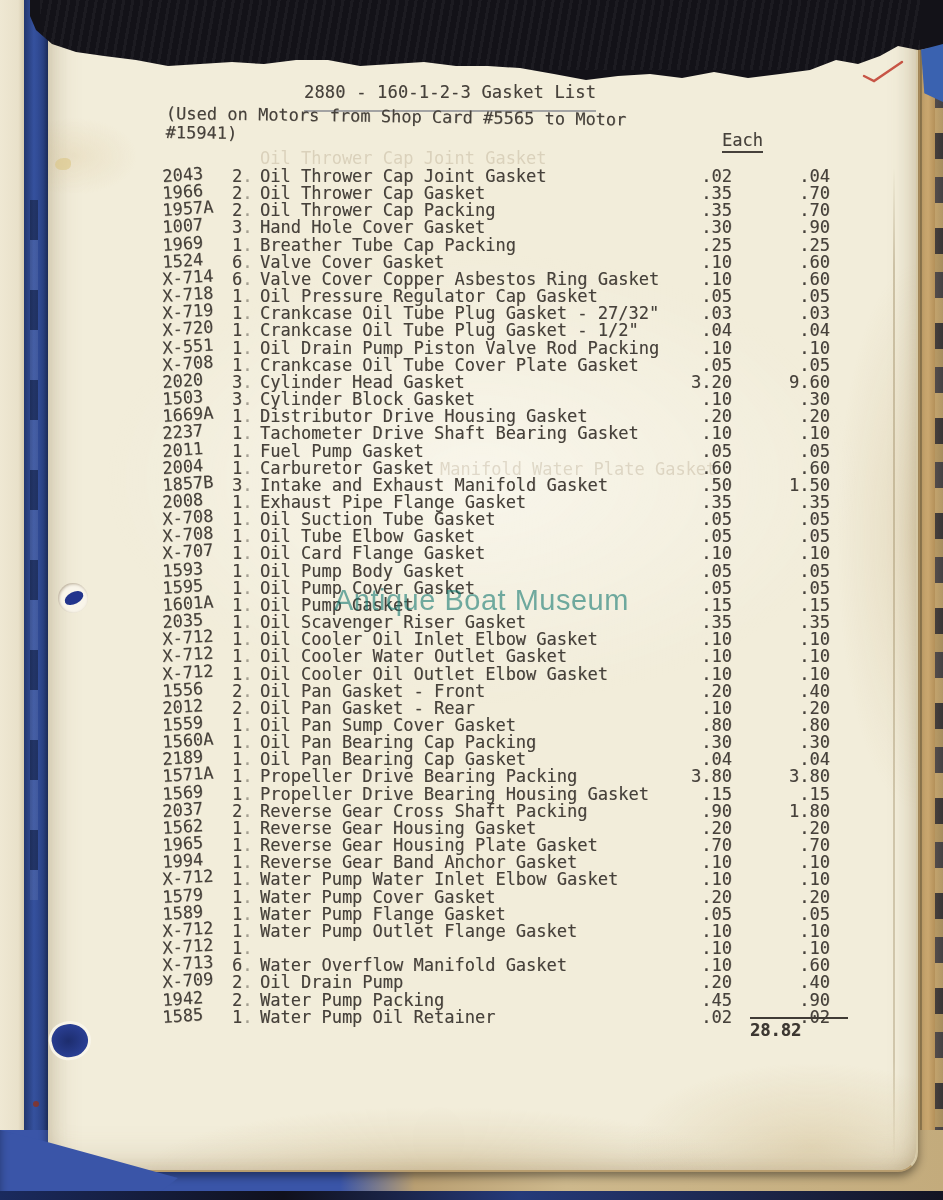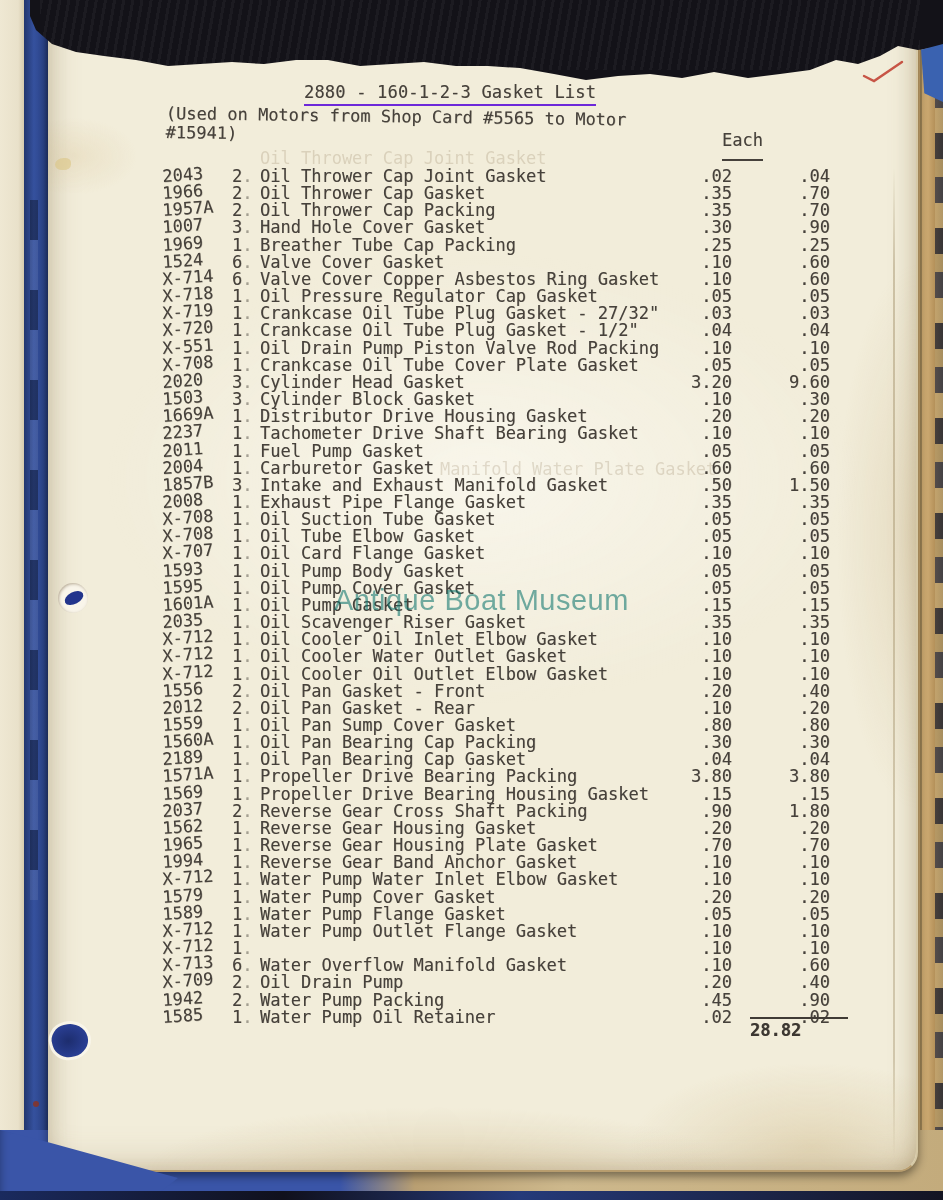--- a/index.html
+++ b/index.html
@@ -51,23 +51,23 @@
       520px 68px,488px 66px,456px 66px,424px 62px,392px 64px,360px 66px,328px 60px,296px 60px,264px 64px,
       232px 62px,200px 64px,168px 66px,136px 60px,104px 56px,76px 52px,52px 44px,36px 30px,30px 16px);
     filter:blur(.4px);}
   .top-band::after{content:"";position:absolute;left:40px;top:0;width:880px;height:70px;
     background:repeating-linear-gradient(100deg,rgba(255,255,255,.04) 0 3px,transparent 3px 9px);}
   .topright-blue{position:absolute;left:921px;top:44px;width:22px;height:58px;background:#3a62b0;
     clip-path:polygon(0 10%,100% 0,100% 100%,15% 85%);}
   
   .tw{position:absolute;white-space:nowrap;color:#46413b;font-size:17px;
       text-shadow:.4px .4px 0 rgba(70,60,50,.35);}
-  .doc-title{left:256px;top:64px;border-bottom:2px solid #6d28d9;padding-bottom:2px;letter-spacing:.2px;}
+  .doc-title{left:256px;top:64px;border-bottom:2px solid #a3a3a3;padding-bottom:8px;letter-spacing:.2px;}
   .doc-subtitle{left:118px;top:86px;transform:rotate(.8deg);transform-origin:left top;line-height:18.5px;}
-  .each-header{left:674px;top:112px;border-bottom:2px solid #46413b;padding-bottom:9px;}
+  .each-header{left:674px;top:112px;border-bottom:2px solid #46413b;padding-bottom:1px;}
   .rows{position:absolute;left:0;top:148px;width:868px;}
   .trow{position:relative;height:17.16px;}
   .trow span{position:absolute;white-space:nowrap;color:#46413b;font-size:17px;
       text-shadow:.4px .4px 0 rgba(70,60,50,.35);}
   .c-part{left:115px;transform:rotate(-4deg);transform-origin:left bottom;}
   .c-qty{left:184px;}
   .c-qty::after{content:".";opacity:.45;}
   .c-desc{left:212px;}
   .c-each{left:600px;width:84px;text-align:right;}
   .c-total{left:702px;width:80px;text-align:right;}

